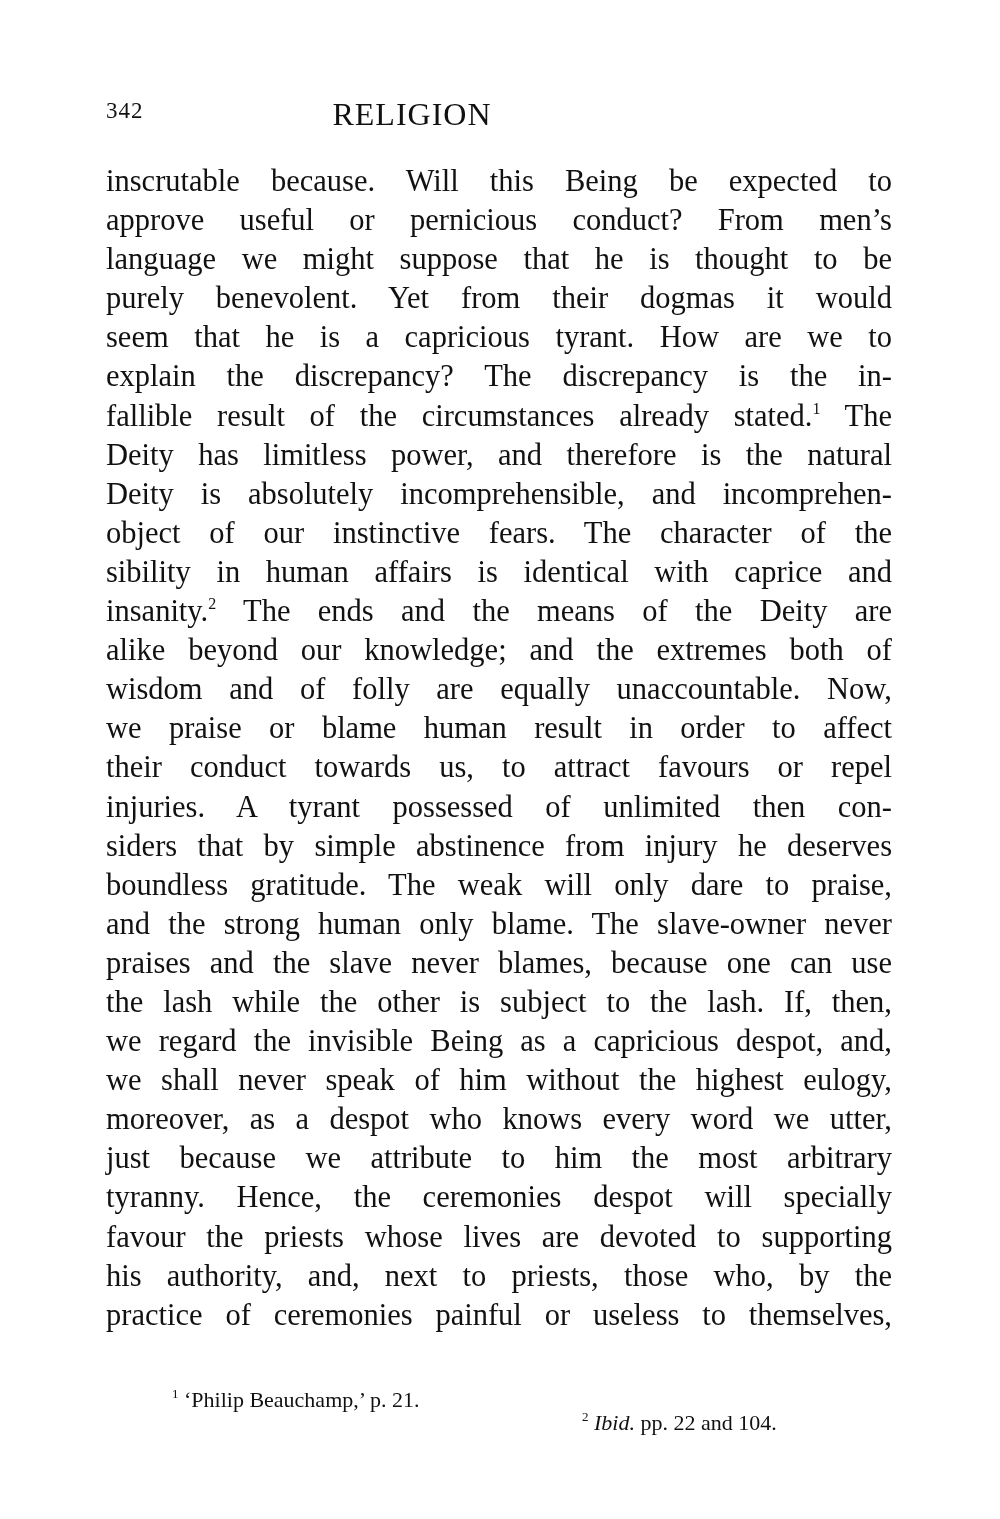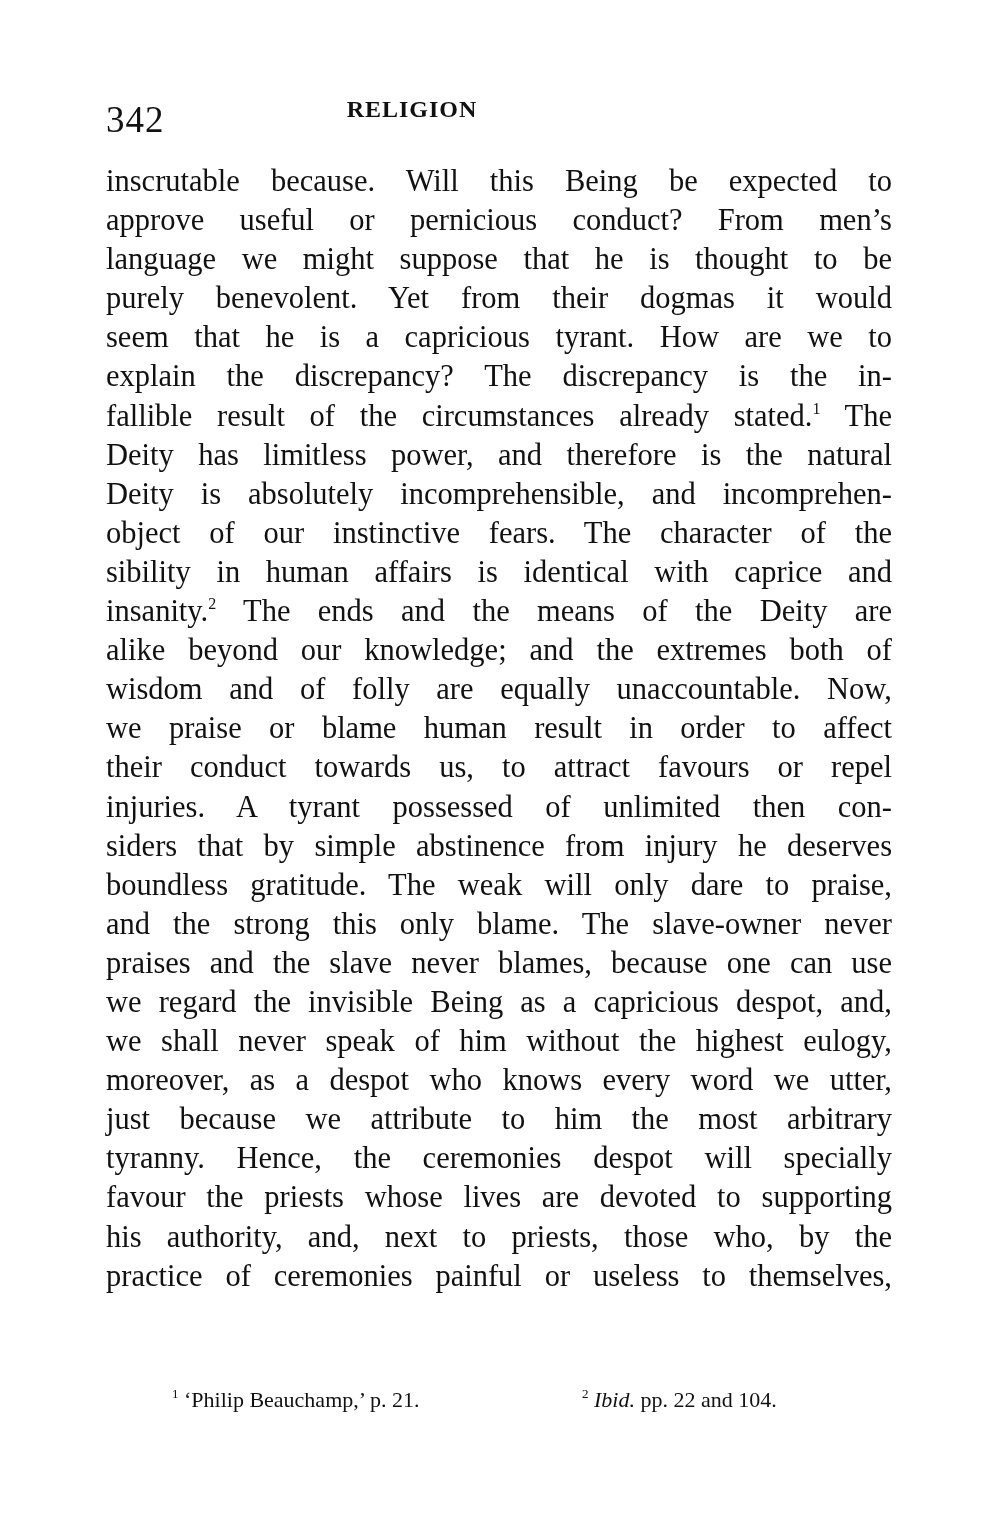--- a/index.html
+++ b/index.html
@@ -2,39 +2,39 @@
 <html><head>
 <meta charset="utf-8">
 <style>
   html, body { margin: 0; padding: 0; background: #ffffff; }
   body { width: 1000px; height: 1519px; position: relative; overflow: hidden; }
   .page {
     position: absolute; left: 0; top: 0; width: 1000px; height: 1519px;
     font-family: "Liberation Serif", "DejaVu Serif", serif; color: #111;
   }
   .folio {
-    position: absolute; left: 106px; top: 98px; font-size: 37px; letter-spacing: 1px;
+    position: absolute; left: 106px; top: 98px; font-size: 23px; letter-spacing: 1px;
   }
   .running-head {
     position: absolute; left: 0; width: 824px; top: 96px; text-align: center;
-    font-size: 24px; letter-spacing: 1px; font-weight: bold;
+    font-size: 32px; letter-spacing: 1px;
   }
   .body-text { position: absolute; left: 106px; top: 162px; width: 786px; }
   .line {
     display: block; height: 39.1px; line-height: 39.1px; font-size: 30.5px;
     text-align: justify; text-align-last: justify; white-space: nowrap;
   }
   .line.last { text-align-last: justify; }
   sup { font-size: 16px; line-height: 0; vertical-align: 12px; }
   .footnotes {
     position: absolute; top: 1387px; left: 0; width: 1000px; font-size: 22px;
   }
   .fn { position: absolute; white-space: nowrap; }
   .fn1 { left: 172px; }
-  .fn2 { left: 582px; }
+  .fn2 { left: 582px; margin-top: 23px; }
   .fn sup { font-size: 13px; vertical-align: 9px; }
   .fn i { font-style: italic; }
 </style>
 </head>
 <body>
 
 <div class="page">
   <div class="folio">342</div>
   <div class="running-head">RELIGION</div>
 
@@ -51,22 +51,23 @@
     <span class="line">object of our instinctive fears.  The character of the</span>
     <span class="line">sibility in human affairs is identical with caprice and</span>
     <span class="line"><span>insanity.</span><sup>2</sup> <span>The ends and the means of the Deity are</span></span>
     <span class="line">alike beyond our knowledge; and the extremes both of</span>
     <span class="line">wisdom and of folly are equally unaccountable.  Now,</span>
     <span class="line">we praise or blame human result in order to affect</span>
     <span class="line">their conduct towards us, to attract favours or repel</span>
     <span class="line">injuries.  A tyrant possessed of unlimited then con-</span>
     <span class="line">siders that by simple abstinence from injury he deserves</span>
     <span class="line">boundless gratitude.  The weak will only dare to praise,</span>
-    <span class="line">and the strong this only blame.  The slave-owner never</span>
+    <span class="line">and the strong human only blame.  The slave-owner never</span>
     <span class="line">praises and the slave never blames, because one can use</span>
+    <span class="line">the lash while the other is subject to the lash.  If, then,</span>
     <span class="line">we regard the invisible Being as a capricious despot, and,</span>
     <span class="line">we shall never speak of him without the highest eulogy,</span>
     <span class="line">moreover, as a despot who knows every word we utter,</span>
     <span class="line">just because we attribute to him the most arbitrary</span>
     <span class="line">tyranny.  Hence, the ceremonies despot will specially</span>
     <span class="line">favour the priests whose lives are devoted to supporting</span>
     <span class="line">his authority, and, next to priests, those who, by the</span>
     <span class="line">practice of ceremonies painful or useless to themselves,</span>
   </div>
 

